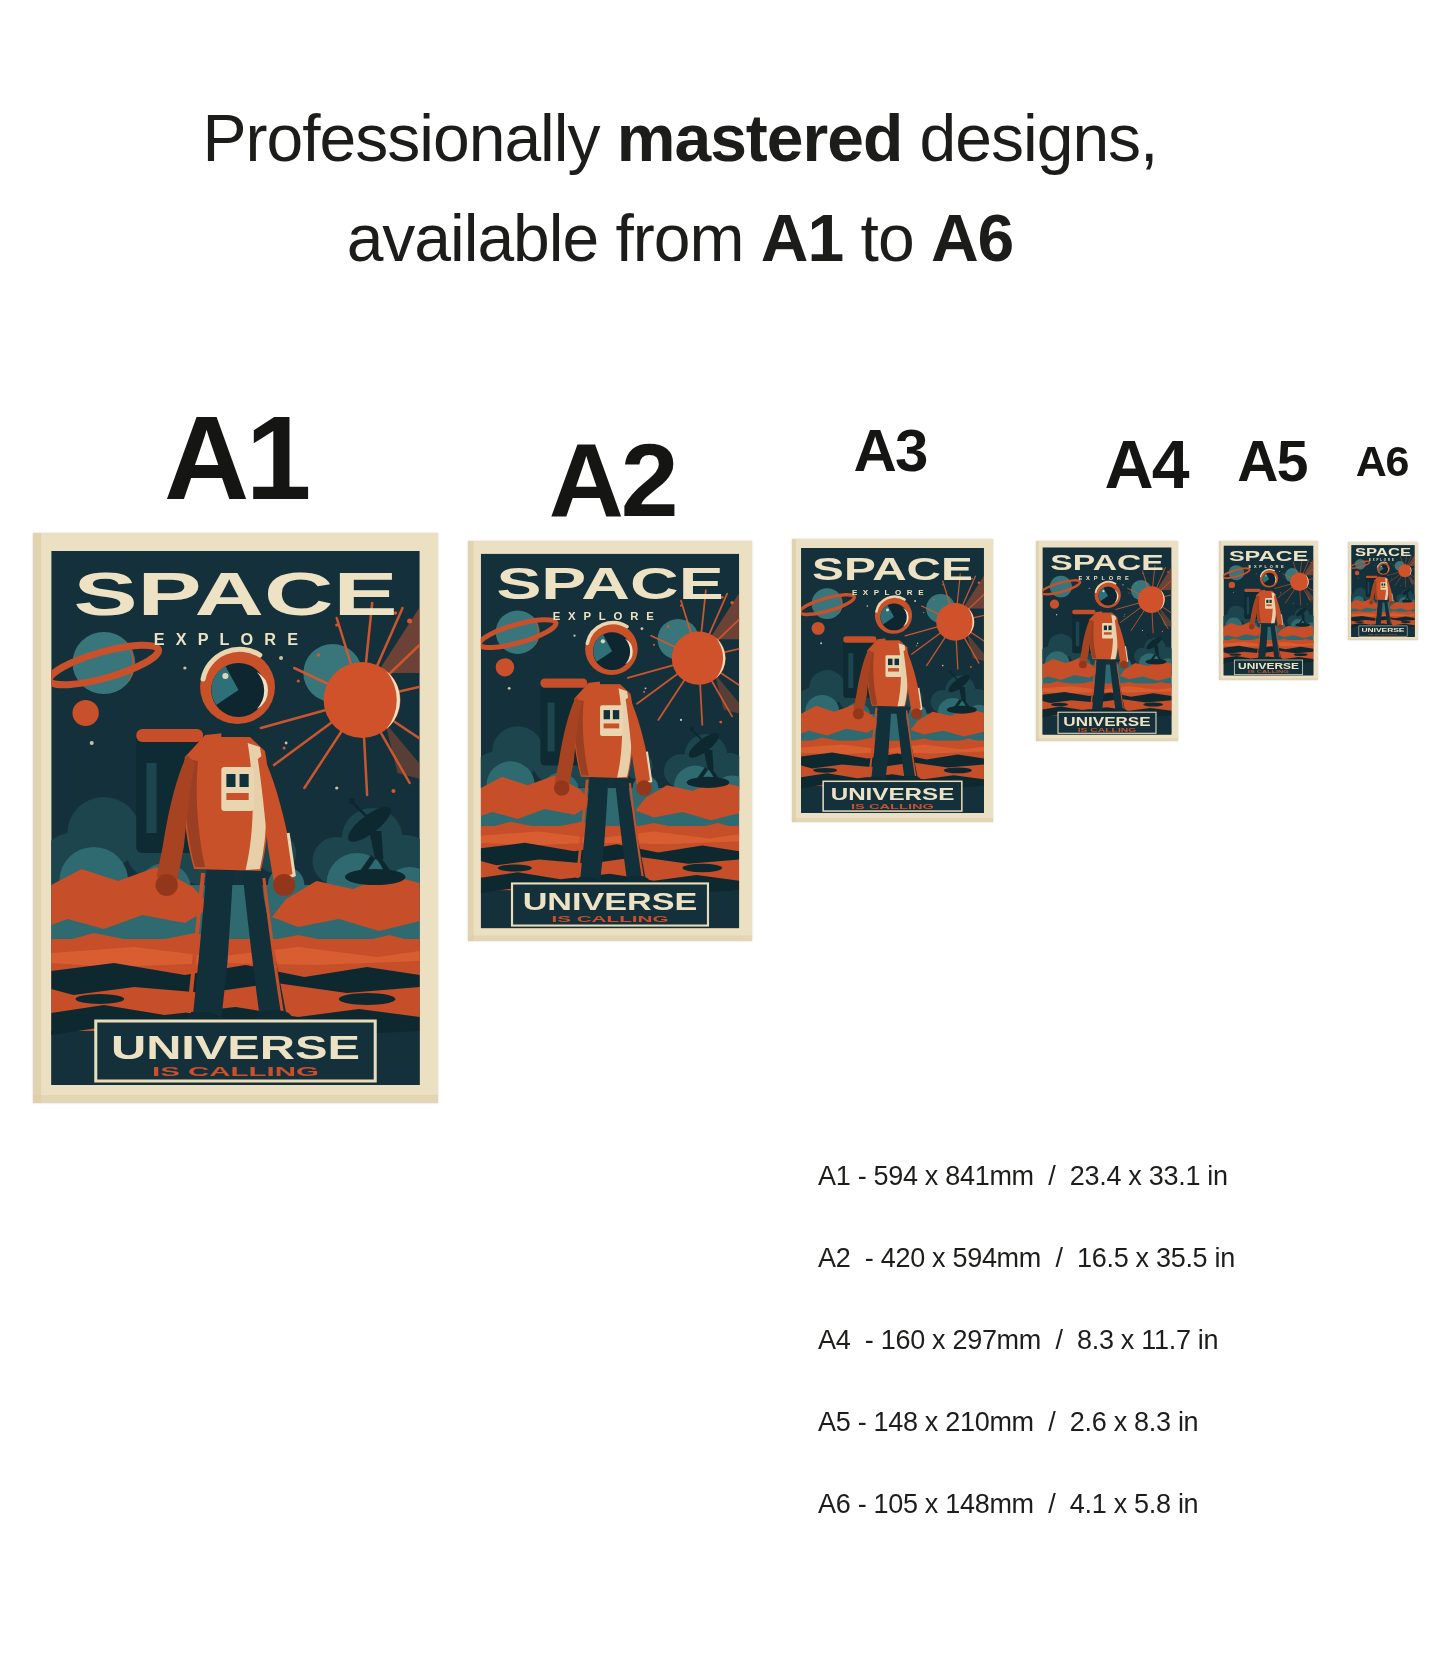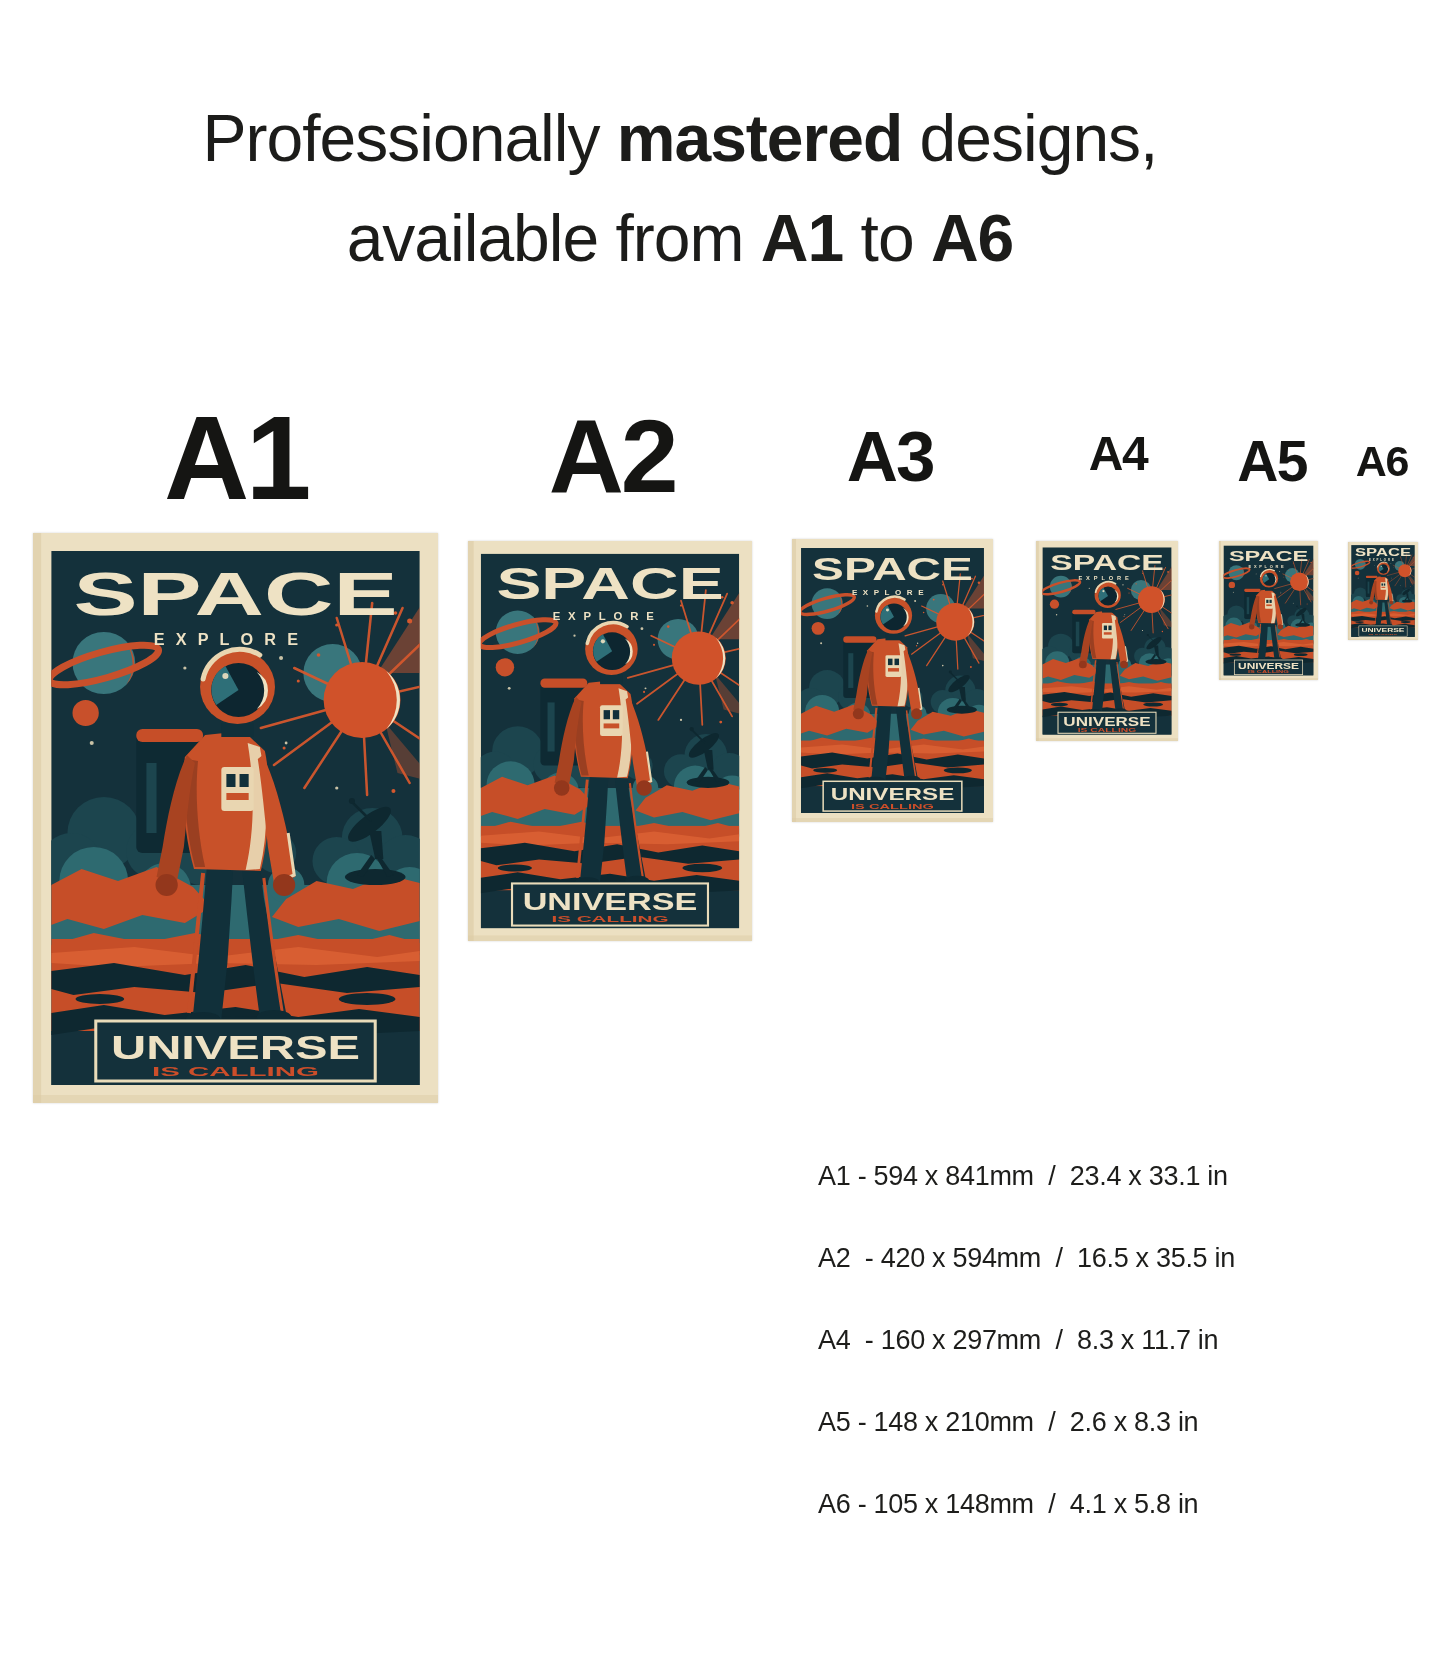--- a/index.html
+++ b/index.html
@@ -31,23 +31,23 @@
   .lbl{
     position:absolute;
     transform:translateX(-50%);
     font-weight:700;
     color:#151513;
     line-height:1;
     letter-spacing:-0.03em;
     white-space:pre;
   }
   .lbl1{left:236px; top:399px; font-size:118px;}
-  .lbl2{left:612px; top:404px; font-size:104px;}
-  .lbl3{left:890px; top:421px; font-size:71px;}
-  .lbl4{left:1118px;top:430px; font-size:48px;}
+  .lbl2{left:612px; top:428px; font-size:104px;}
+  .lbl3{left:890px; top:421px; font-size:60px;}
+  .lbl4{left:1146px;top:430px; font-size:68px;}
   .lbl5{left:1272px;top:433px; font-size:57px;text-align:right;}
   .lbl6{left:1382px;top:440px; font-size:43px;}
   
   .poster{
     position:absolute;
     box-shadow:0 0 2px rgba(0,0,0,0.18);
   }
   .poster svg{display:block;width:100%;height:100%;}
   .poster-a1{left:33px;  top:533px; width:405px; height:570px;}
   .poster-a2{left:468px; top:541px; width:284px; height:400px;}

